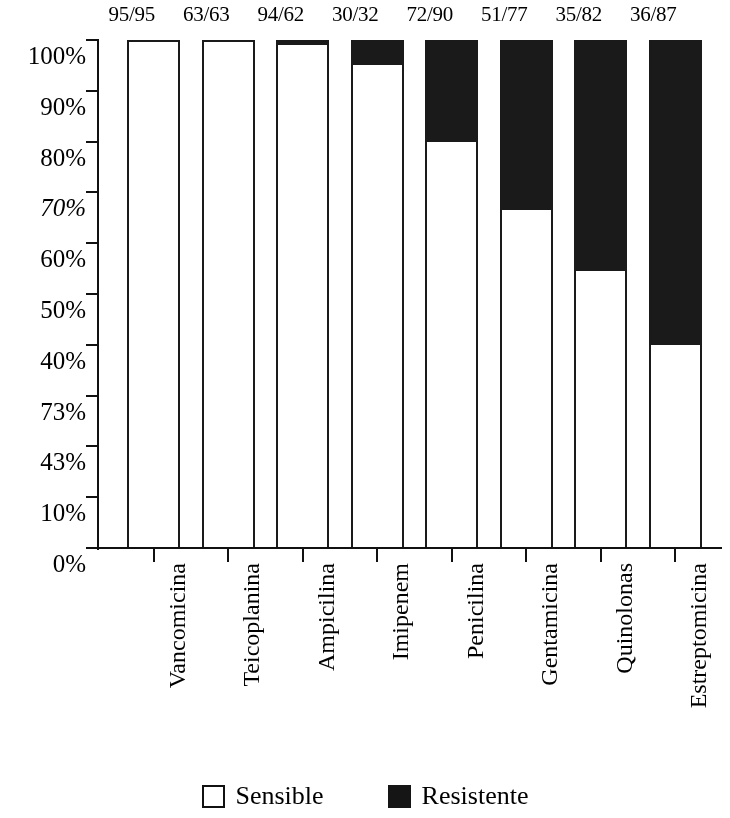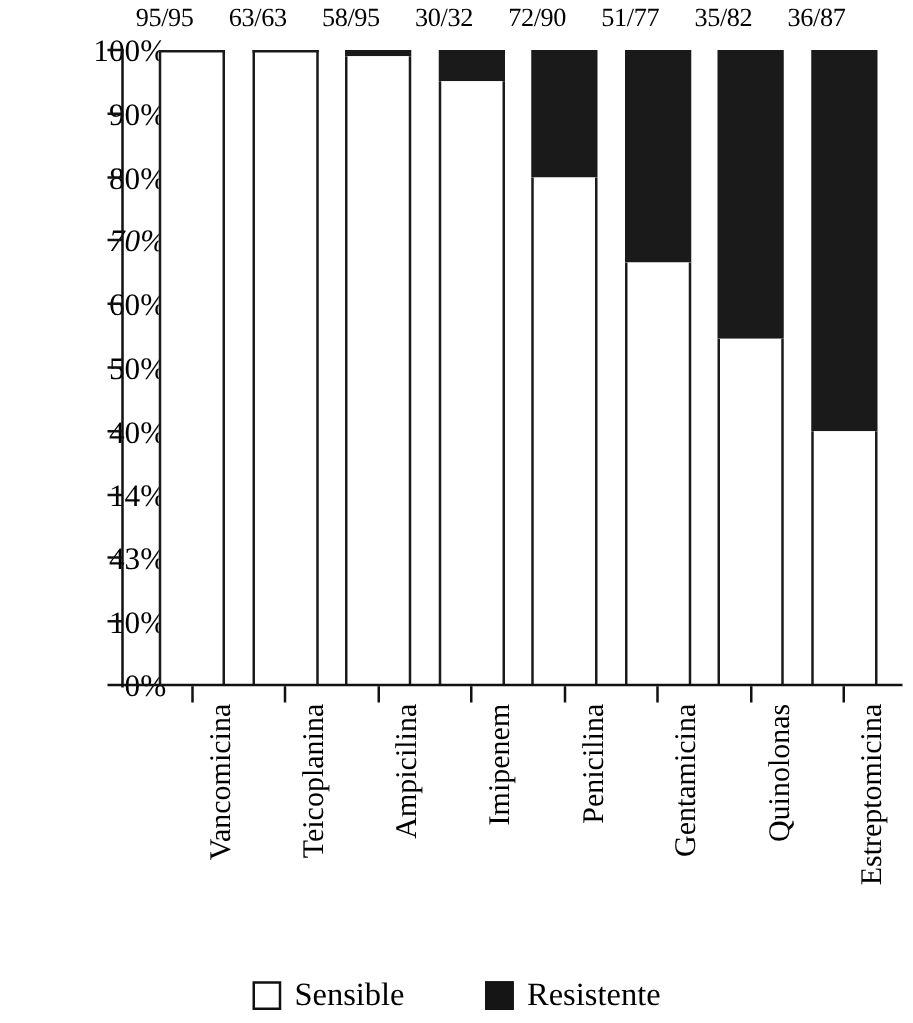--- a/index.html
+++ b/index.html
@@ -14,21 +14,21 @@
   .toplabel{
     position:absolute;top:2px;height:24px;line-height:24px;
     text-align:left;font-size:21px;letter-spacing:-0.3px;white-space:nowrap;
   }
 
   
   .ylabel{
     position:absolute;right:0;text-align:right;
     font-size:25px;line-height:25px;white-space:nowrap;
   }
-  #y-axis-labels{position:absolute;left:0px;top:2px;width:86px;height:580px;margin-left:47px;}
+  #y-axis-labels{position:absolute;left:0px;top:16px;width:86px;height:580px;}
   #y-axis-line{
     position:absolute;left:97px;top:39px;width:2px;height:511px;background:#111;
   }
   .ytick{position:absolute;left:86px;width:12px;height:2px;background:#111;}
 
   
   #x-axis-line{position:absolute;left:97px;top:547px;width:625px;height:2px;background:#111;}
   .xtick{position:absolute;width:2px;height:13px;background:#111;}
 
   
@@ -61,37 +61,37 @@
   .legend-label{font-size:26px;line-height:26px;white-space:nowrap;}
 </style>
 </head>
 <body>
 
 <div id="chart-root">
 
   <div id="top-labels">
       <div class="toplabel" style="left: 108.5px; width: 90px;">95/95</div>
       <div class="toplabel" style="left: 183px; width: 90px;">63/63</div>
-      <div class="toplabel" style="left: 257.5px; width: 90px;">58/95</div>
+      <div class="toplabel" style="left: 257.5px; width: 90px;">94/62</div>
       <div class="toplabel" style="left: 332px; width: 90px;">30/32</div>
       <div class="toplabel" style="left: 406.5px; width: 90px;">72/90</div>
       <div class="toplabel" style="left: 481px; width: 90px;">51/77</div>
       <div class="toplabel" style="left: 555.5px; width: 90px;">35/82</div>
       <div class="toplabel" style="left: 630px; width: 90px;">36/87</div>
     </div>
 
   <div id="y-axis-labels">
       <div class="ylabel" style="top: 27px;">100%</div>
       <div class="ylabel" style="top: 77.8px;">90%</div>
       <div class="ylabel" style="top: 128.6px;">80%</div>
       <div class="ylabel" style="top: 179.4px; font-style: italic;">70%</div>
       <div class="ylabel" style="top: 230.2px;">60%</div>
       <div class="ylabel" style="top: 281px;">50%</div>
       <div class="ylabel" style="top: 331.8px;">40%</div>
-      <div class="ylabel" style="top: 382.6px;">14%</div>
+      <div class="ylabel" style="top: 382.6px;">73%</div>
       <div class="ylabel" style="top: 433.4px;">43%</div>
       <div class="ylabel" style="top: 484.2px;">10%</div>
       <div class="ylabel" style="top: 535px;">0%</div>
     </div>
   <div id="y-axis-line"></div>
   <div id="y-ticks">
       <div class="ytick" style="top: 39px;"></div>
       <div class="ytick" style="top: 89.8px;"></div>
       <div class="ytick" style="top: 140.6px;"></div>
       <div class="ytick" style="top: 191.4px;"></div>

